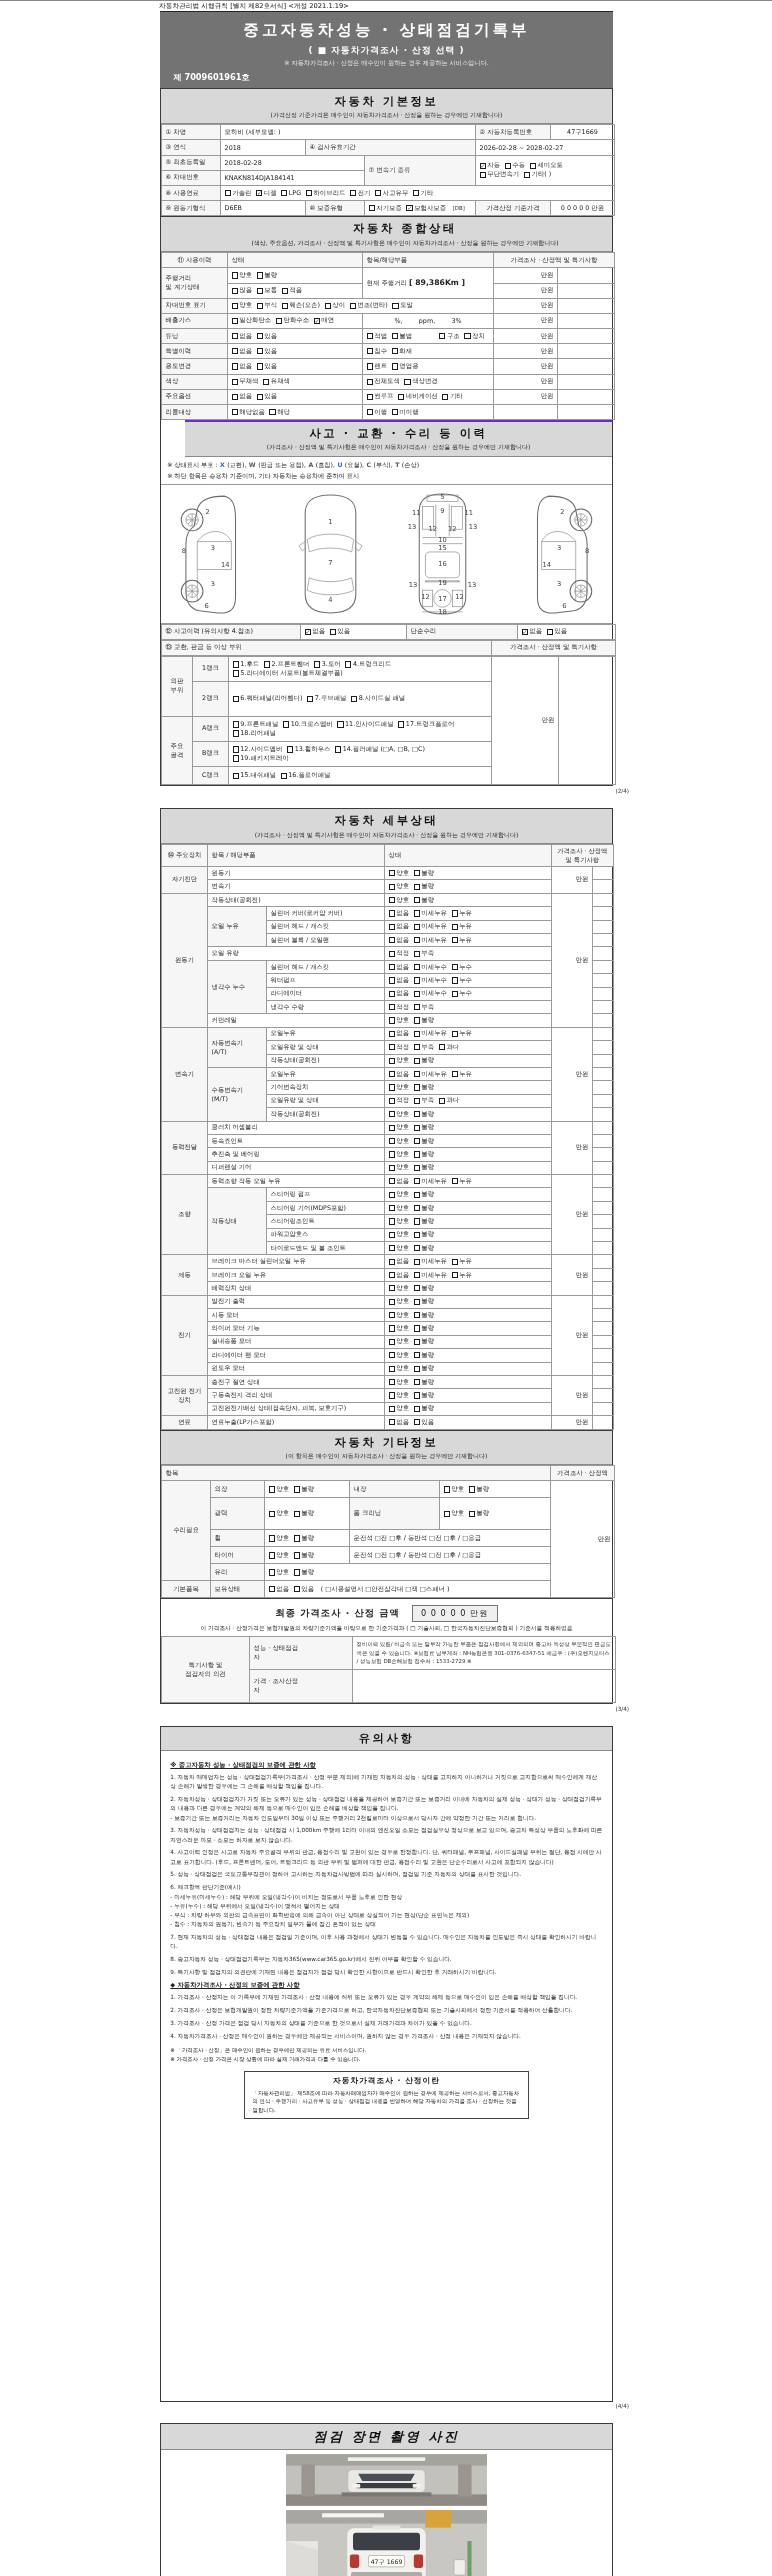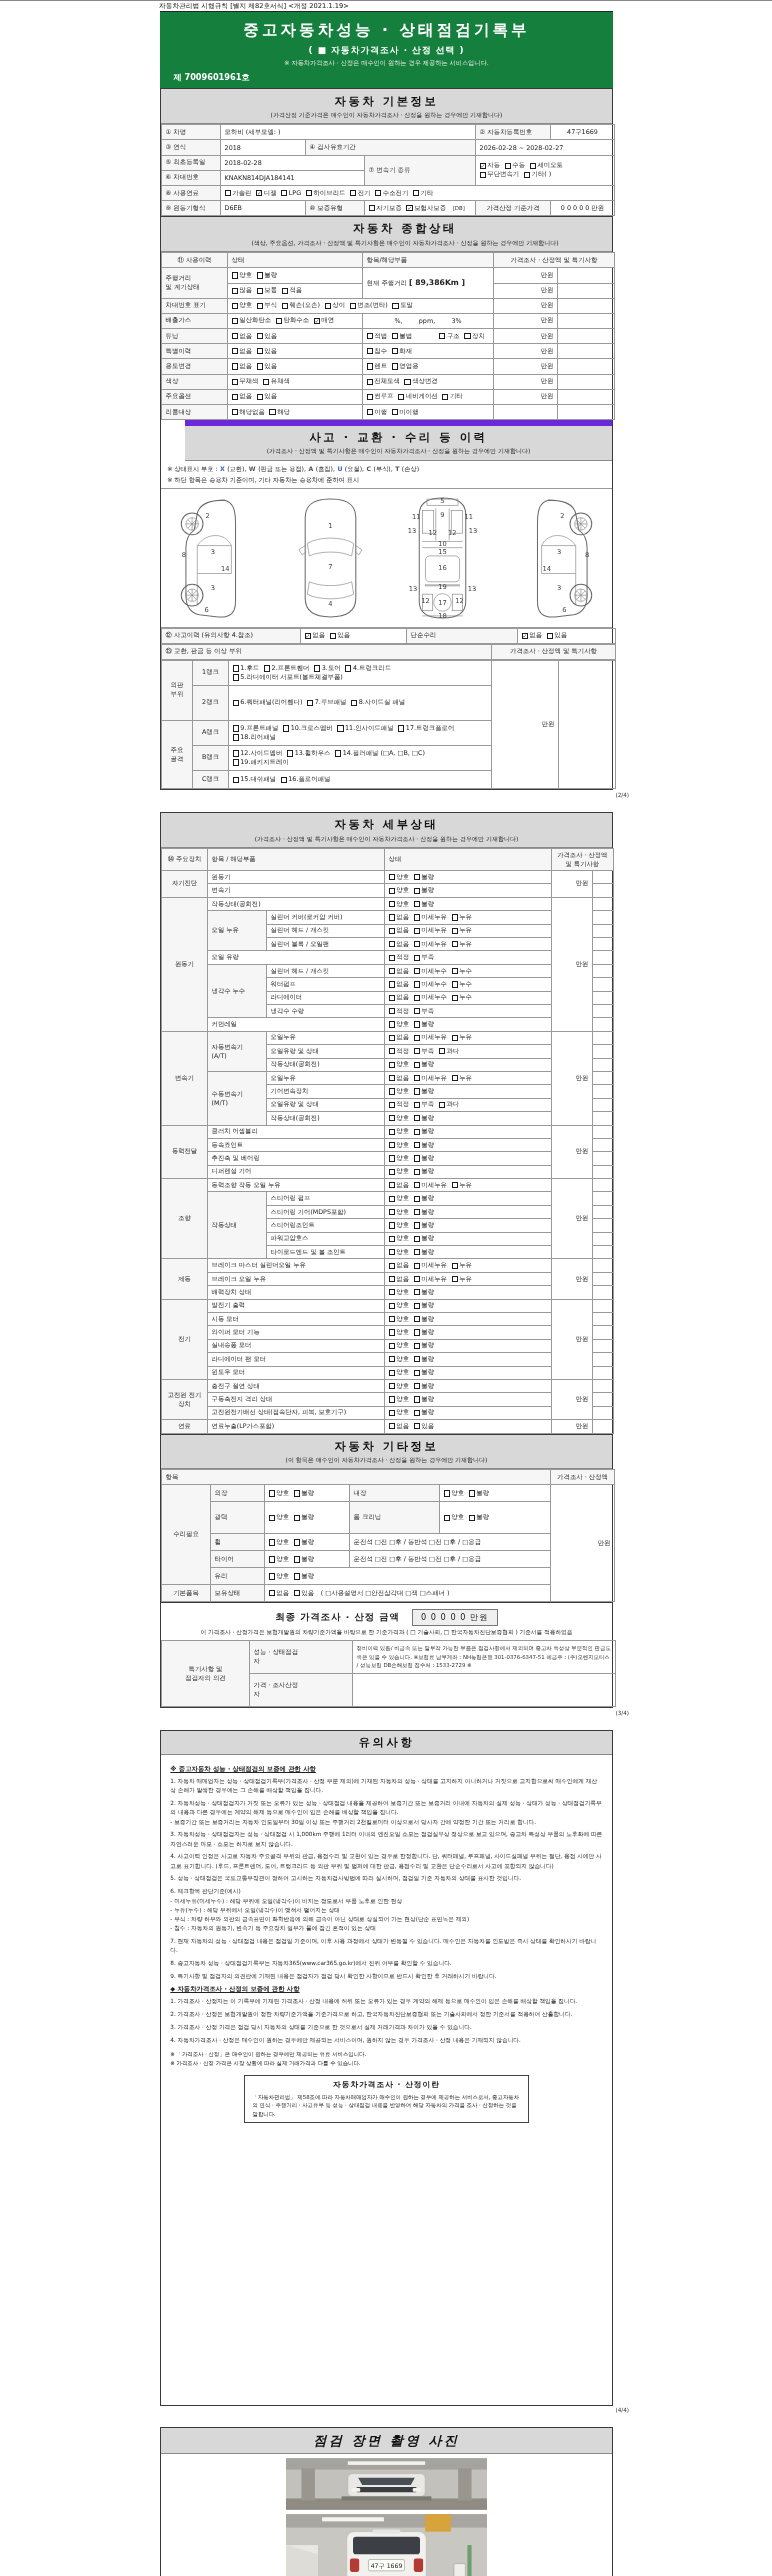--- a/index.html
+++ b/index.html
@@ -2,21 +2,21 @@
 <html style="font-size:8.2px"><head>
 <meta charset="utf-8">
 <style>
   html,body{margin:0;padding:0;background:#fff;}
   .page{position:relative;width:773px;height:2576px;background:#fff;overflow:hidden;
         font-family:"DejaVu Sans","Liberation Sans",sans-serif;color:#222;}
   .page::before{content:"";position:absolute;top:0;left:0;right:0;border-top:0.5px solid #888;}
   .topline{position:absolute;left:159px;top:1.5px;font-size:6.7px;color:#111;}
   .doc{position:absolute;left:160px;top:11.3px;width:453px;}
   
-  .masthead{background:#15803d;color:#fff;border-top:1.5px solid #23252a;padding:8.2px 13.4px 5.2px;position:relative;}
+  .masthead{background:#737373;color:#fff;border-top:1.5px solid #23252a;padding:8.2px 13.4px 5.2px;position:relative;}
   .masthead .t{font-size:15.5px;font-weight:bold;text-align:center;letter-spacing:3.1px;}
   .masthead .st{font-size:8.8px;font-weight:bold;text-align:center;margin-top:3.1px;letter-spacing:1px;}
   .masthead .nt{font-size:6.2px;text-align:center;margin-top:2.6px;color:#e8e8e8;}
   .masthead .no{font-size:8.2px;font-weight:bold;margin-top:4.1px;text-align:left;}
   
   .block{border:1px solid #3a3a3a;border-top-width:1.5px;background:#fff;}
   .sec-title{background:#d8d8d8;text-align:center;padding:4.1px 0 3.6px;border-bottom:0.5px solid #8a8a8a;}
   .sec-title .t{font-size:11.3px;font-weight:bold;letter-spacing:2.6px;color:#111;}
   .sec-title .s{font-size:6px;margin-top:2.1px;color:#222;}
   table{border-collapse:collapse;width:100%;table-layout:fixed;}
@@ -151,21 +151,21 @@
                   <span class="bx"></span>
                   <span class="cklbl">LPG</span>
                 </span><span class="ck">
                   <span class="bx"></span>
                   <span class="cklbl">하이브리드</span>
                 </span><span class="ck">
                   <span class="bx"></span>
                   <span class="cklbl">전기</span>
                 </span><span class="ck">
                   <span class="bx"></span>
-                  <span class="cklbl">수소전기</span>
+                  <span class="cklbl">사고유무</span>
                 </span><span class="ck">
                   <span class="bx"></span>
                   <span class="cklbl">기타</span>
                 </span></td>
         </tr>
         <tr>
           <td class="lbl">⑨ 원동기형식</td>
           <td>D6EB</td>
           <td class="lbl">⑩ 보증유형</td>
           <td>
@@ -399,21 +399,21 @@
                 </span><span class="ck">
                   <span class="bx"></span>
                   <span class="cklbl">미이행</span>
                 </span></td>
           <td></td>
           <td></td>
         </tr>
       </tbody>
         </table>
 
-      <div class="sec-title" style="border-top:6px solid #6d28d9;margin-left:24px;">
+      <div class="sec-title" style="border-top:2px solid #6d28d9;margin-left:24px;">
         <div class="t">사고 · 교환 · 수리 등 이력</div>
         <div class="s">(가격조사 · 산정액 및 특기사항은 매수인이 자동차가격조사 · 산정을 원하는 경우에만 기재합니다)</div>
       </div>
 
       <div class="codes" id="code-line"><span>※ 상태표시 부호 : </span><span class="k blue">X</span><span> (교환),  </span><span class="k dark">W</span><span> (판금 또는 용접),  </span><span class="k dark">A</span><span> (흠집),  </span><span class="k blue">U</span><span> (요철),  </span><span class="k dark">C</span><span> (부식),  </span><span class="k dark">T</span><span> (손상)</span></div>
       <div class="note2">※ 하단 항목은 승용차 기준이며, 기타 자동차는 승용차에 준하여 표시</div>
 
       <div class="diagrams">
         <svg width="91" height="124" viewBox="0 0 170 240">
           <path class="dia-stroke" d="M95,8 C62,8 46,16 42,34 L36,66 C24,74 20,88 20,100 L20,192 C20,212 28,226 46,230 L82,234 C106,236 116,226 116,204 L116,52 C116,24 110,12 95,8 Z"></path>

